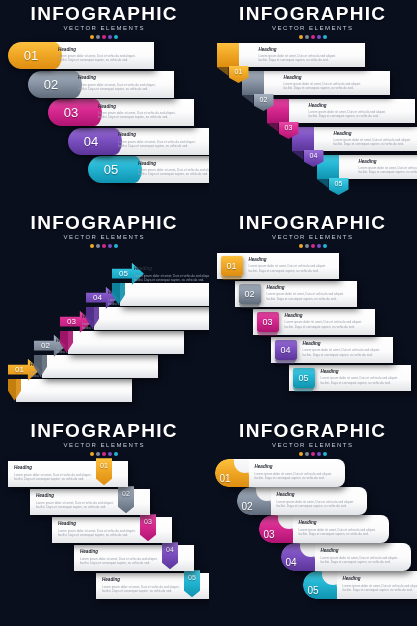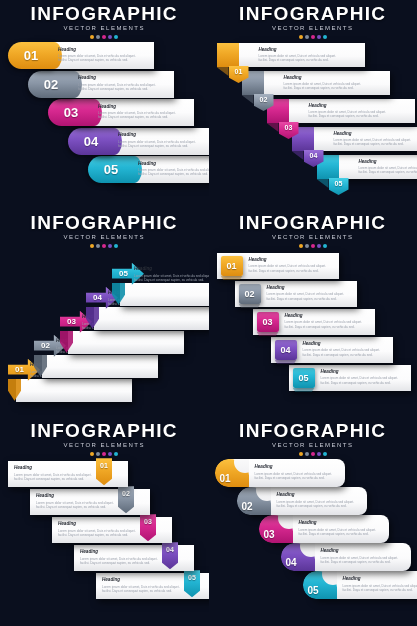--- a/index.html
+++ b/index.html
@@ -29,21 +29,21 @@
     font-size:6px; letter-spacing:1.5px; color:#c9ccd6; margin-top:1px;
     line-height:7px;
   }
   .dots { margin-top:3px; display:flex; justify-content:center; gap:2px; }
   .dots i { width:4px; height:4px; border-radius:50%; display:block; }
 
   
   .head { font-size:4.6px; font-weight:bold; color:#2b2f38; font-style:italic; line-height:6px; white-space:nowrap; }
   .body { font-size:3.1px; color:#9aa0ab; line-height:4.4px; margin-top:1.5px; }
   .body span { display:block; white-space:nowrap; }
-  .num { font-weight:bold; color:#fff; text-shadow:0 1px 1px rgba(0,0,0,.35); }
+  .num { font-weight:normal; color:#fff; text-shadow:0 1px 1px rgba(0,0,0,.35); }
 
   
   .p1 .row { position:absolute; height:27px; width:146px; }
   .p1 .bar {
     position:absolute; left:24px; top:0; width:122px; height:27px;
     background:linear-gradient(180deg,#ffffff 0%,#fcfcfd 50%,#e4e5e8 100%);
     box-shadow:2px 3px 7px rgba(0,0,0,.6);
   }
   .p1 .cap {
     position:absolute; left:0; top:0; width:46px; height:27px;

